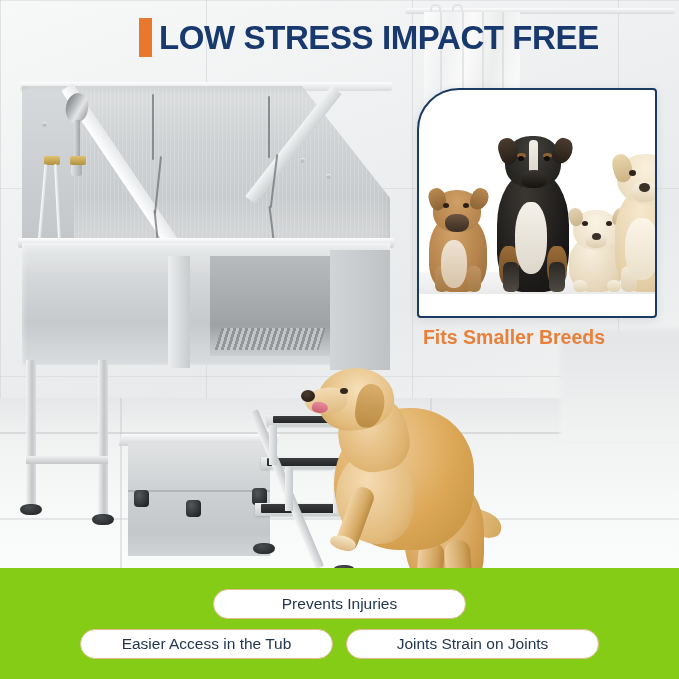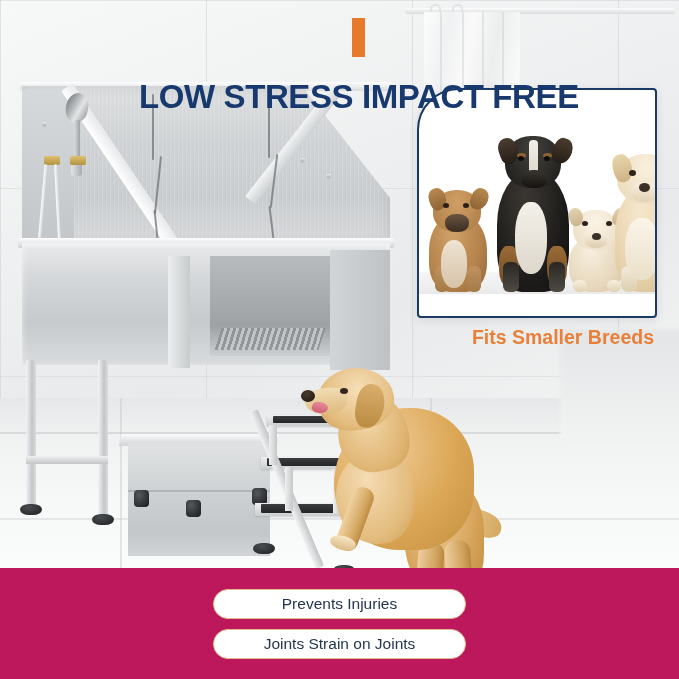--- a/index.html
+++ b/index.html
@@ -50,21 +50,21 @@
     background: linear-gradient(100deg,#fcfcfc 0%,#f0f1f2 18%,#fafafa 34%,#eceded 52%,#f9f9fa 70%,#eff0f1 86%,#fbfbfb 100%);
     filter: blur(.4px);
   }
   .curtain-fold { position:absolute; top:0; width:2px; height:300px; background:rgba(206,209,212,.5); }
   .bg-blur-panel {
     position:absolute; left:560px; top:330px; width:130px; height:110px;
     background: linear-gradient(180deg,#e3e5e6,#f2f3f3); filter: blur(2px);
   }
 
   
-  .title-wrap { position:absolute; left:139px; top:18px; display:flex; align-items:center; gap:20px; z-index:14;flex-direction:column; }
+  .title-wrap { position:absolute; left:139px; top:18px; display:flex; align-items:center; gap:7px; z-index:14; }
   .title-accent { width:13px; height:39px; background:#e8782c; }
   .title-text {
     font-size:33px; font-weight:bold; color:#18396e; letter-spacing:-.4px;
     line-height:39px; white-space:nowrap;
   }
 
   
   .product { position:absolute; left:0; top:60px; width:430px; height:500px; z-index:6; }
 
   
@@ -315,28 +315,28 @@
   .d-muzzle { position:absolute; left:212px; bottom:90px; width:28px; height:20px; border-radius:45%;
     background: linear-gradient(180deg,#f8f0e0,#e2d2b3); }
   .d-nose { position:absolute; left:220px; bottom:100px; width:11px; height:9px; border-radius:50%; background:#3b3128; }
   .d-ear { position:absolute; width:19px; height:28px; border-radius:48% 50% 60% 40%;
     background: linear-gradient(180deg,#e9d6ad,#cdb384); }
   .d-eye { position:absolute; width:7px; height:6px; border-radius:50%; background:#2d241c; }
   .d-leg { position:absolute; bottom:0; width:16px; height:26px; border-radius:7px;
     background: linear-gradient(180deg,#f3eada,#ddceaf); }
 
   
-  .caption { position:absolute; left:414px; top:326px; width:240px; text-align:right; z-index:13; line-height:1.18; }
+  .caption { position:absolute; left:394px; top:326px; width:240px; text-align:center; z-index:13; line-height:1.18; }
   .caption-top { font-size:19.5px; color:#e8803a; font-weight:600; }
   .caption-bottom { font-size:19.5px; color:#2b3a4d; font-weight:400; margin-top:1px; }
 
   
   .footer {
     position:absolute; left:0; top:568px; width:679px; height:111px;
-    background:#be185d; z-index:20;
+    background:#84cc16; z-index:20;
     display:flex; flex-direction:column; justify-content:center; align-items:center; gap:10px;
   }
   .badge-row { display:flex; gap:13px; }
   .badge {
     width:253px; height:30px; border-radius:16px;
     background:#ffffff; border:1.6px solid #e3bb92;
     display:flex; align-items:center; justify-content:center;
     font-size:15.5px; color:#22374f; white-space:nowrap;
   }
 </style>
@@ -517,17 +517,18 @@
 
   <div class="caption">
     <div class="caption-top">Fits Smaller Breeds</div>
   </div>
 
   <div class="footer">
     <div class="badge-row">
       <div class="badge">Prevents Injuries</div>
     </div>
     <div class="badge-row">
+      <div class="badge">Easier Access in the Tub</div>
       <div class="badge">Joints Strain on Joints</div>
     </div>
   </div>
 
 </div>
 
 </body></html>

